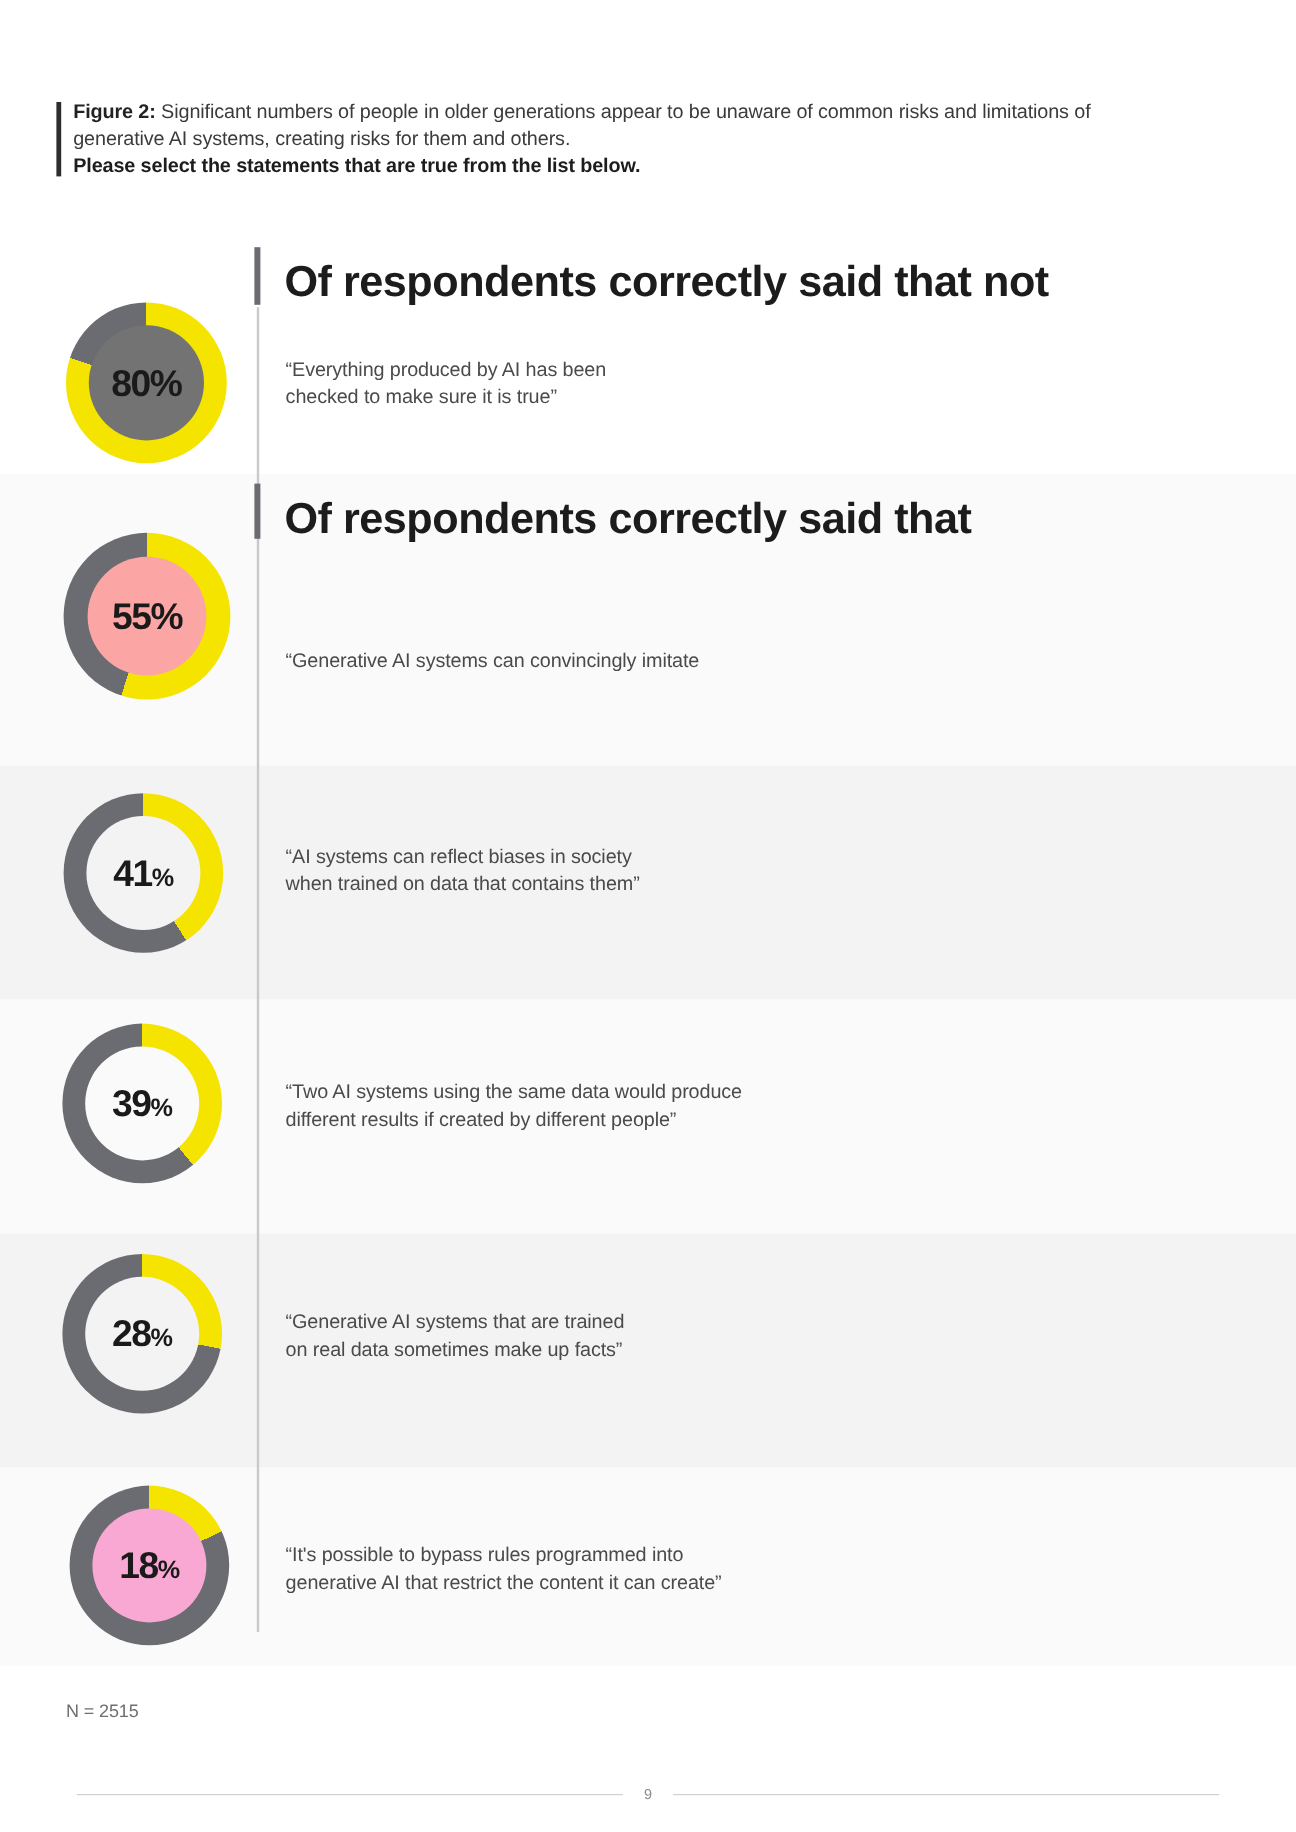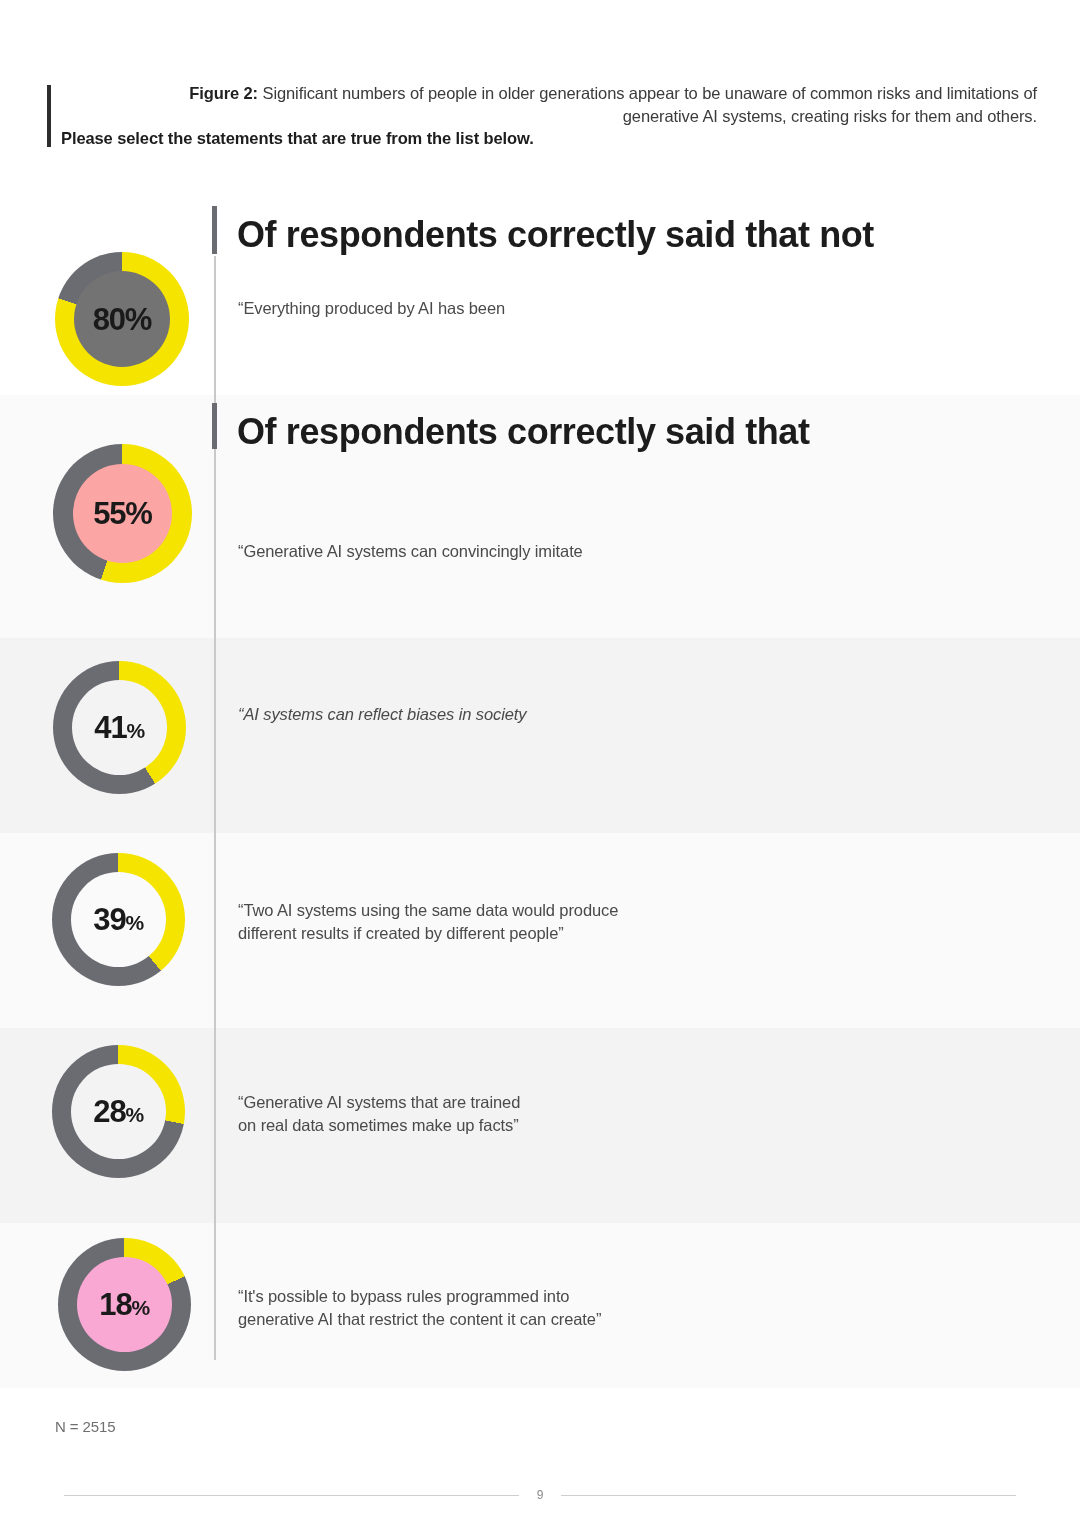--- a/index.html
+++ b/index.html
@@ -38,21 +38,20 @@
     top: 3px;
     bottom: 3px;
     width: 4px;
     background: #2d2d2d;
   }
   .caption-line {
     font-size: 16.5px;
     line-height: 22.5px;
     color: #3b3b3b;
     letter-spacing: -0.1px;
-    text-align: right;
   }
   .caption-line b { color: #222; font-weight: bold; }
   .caption-strong {
     font-size: 16.5px;
     line-height: 22.5px;
     font-weight: bold;
     color: #1d1d1d;
     letter-spacing: -0.1px;
   }
 
@@ -209,20 +208,21 @@
     <div class="donut-wrap" style="left:55px;top:252px;">
       <div class="donut" style="background: conic-gradient(rgb(245, 227, 0) 0deg, rgb(245, 227, 0) 288deg, rgb(107, 108, 114) 288deg, rgb(107, 108, 114) 360deg);"></div>
       <div class="donut-hole" style="background: #737373;">
         <div class="donut-label">
           <span class="pct-big">80</span><span class="pct-big">%</span>
         </div>
       </div>
     </div>
     <div class="statement" style="top:297px;">
       <div>“Everything produced by AI has been</div>
+      <div>checked to make sure it is true”</div>
     </div>
   </div>
 
   <div class="row">
     <div class="donut-wrap" style="left:53px;top:444px;width:139px;height:139px;">
       <div class="donut" style="background: conic-gradient(rgb(245, 227, 0) 0deg, rgb(245, 227, 0) 198deg, rgb(107, 108, 114) 198deg, rgb(107, 108, 114) 360deg);"></div>
       <div class="donut-hole" style="left: 20px; top: 20px; width: 99px; height: 99px; background: #fca5a5;">
         <div class="donut-label">
           <span class="pct-big">55</span><span class="pct-big">%</span>
         </div>
@@ -235,22 +235,23 @@
 
   <div class="row">
     <div class="donut-wrap" style="left:53px;top:661px;width:133px;height:133px;">
       <div class="donut" style="background: conic-gradient(rgb(245, 227, 0) 0deg, rgb(245, 227, 0) 147.6deg, rgb(107, 108, 114) 147.6deg, rgb(107, 108, 114) 360deg);"></div>
       <div class="donut-hole" style="left: 19px; top: 19px; width: 95px; height: 95px; background: rgb(243, 243, 243);">
         <div class="donut-label">
           <span class="pct-big">41</span><span class="pct-small">%</span>
         </div>
       </div>
     </div>
-    <div class="statement" style="top:703px;font-style:italic;">
+    <div class="statement" style="top:703px;">
       <div>“AI systems can reflect biases in society</div>
+      <div>when trained on data that contains them”</div>
     </div>
   </div>
 
   <div class="row">
     <div class="donut-wrap" style="left:52px;top:853px;width:133px;height:133px;">
       <div class="donut" style="background: conic-gradient(rgb(245, 227, 0) 0deg, rgb(245, 227, 0) 140.4deg, rgb(107, 108, 114) 140.4deg, rgb(107, 108, 114) 360deg);"></div>
       <div class="donut-hole" style="left: 19px; top: 19px; width: 95px; height: 95px; background: rgb(250, 250, 250);">
         <div class="donut-label">
           <span class="pct-big">39</span><span class="pct-small">%</span>
         </div>

